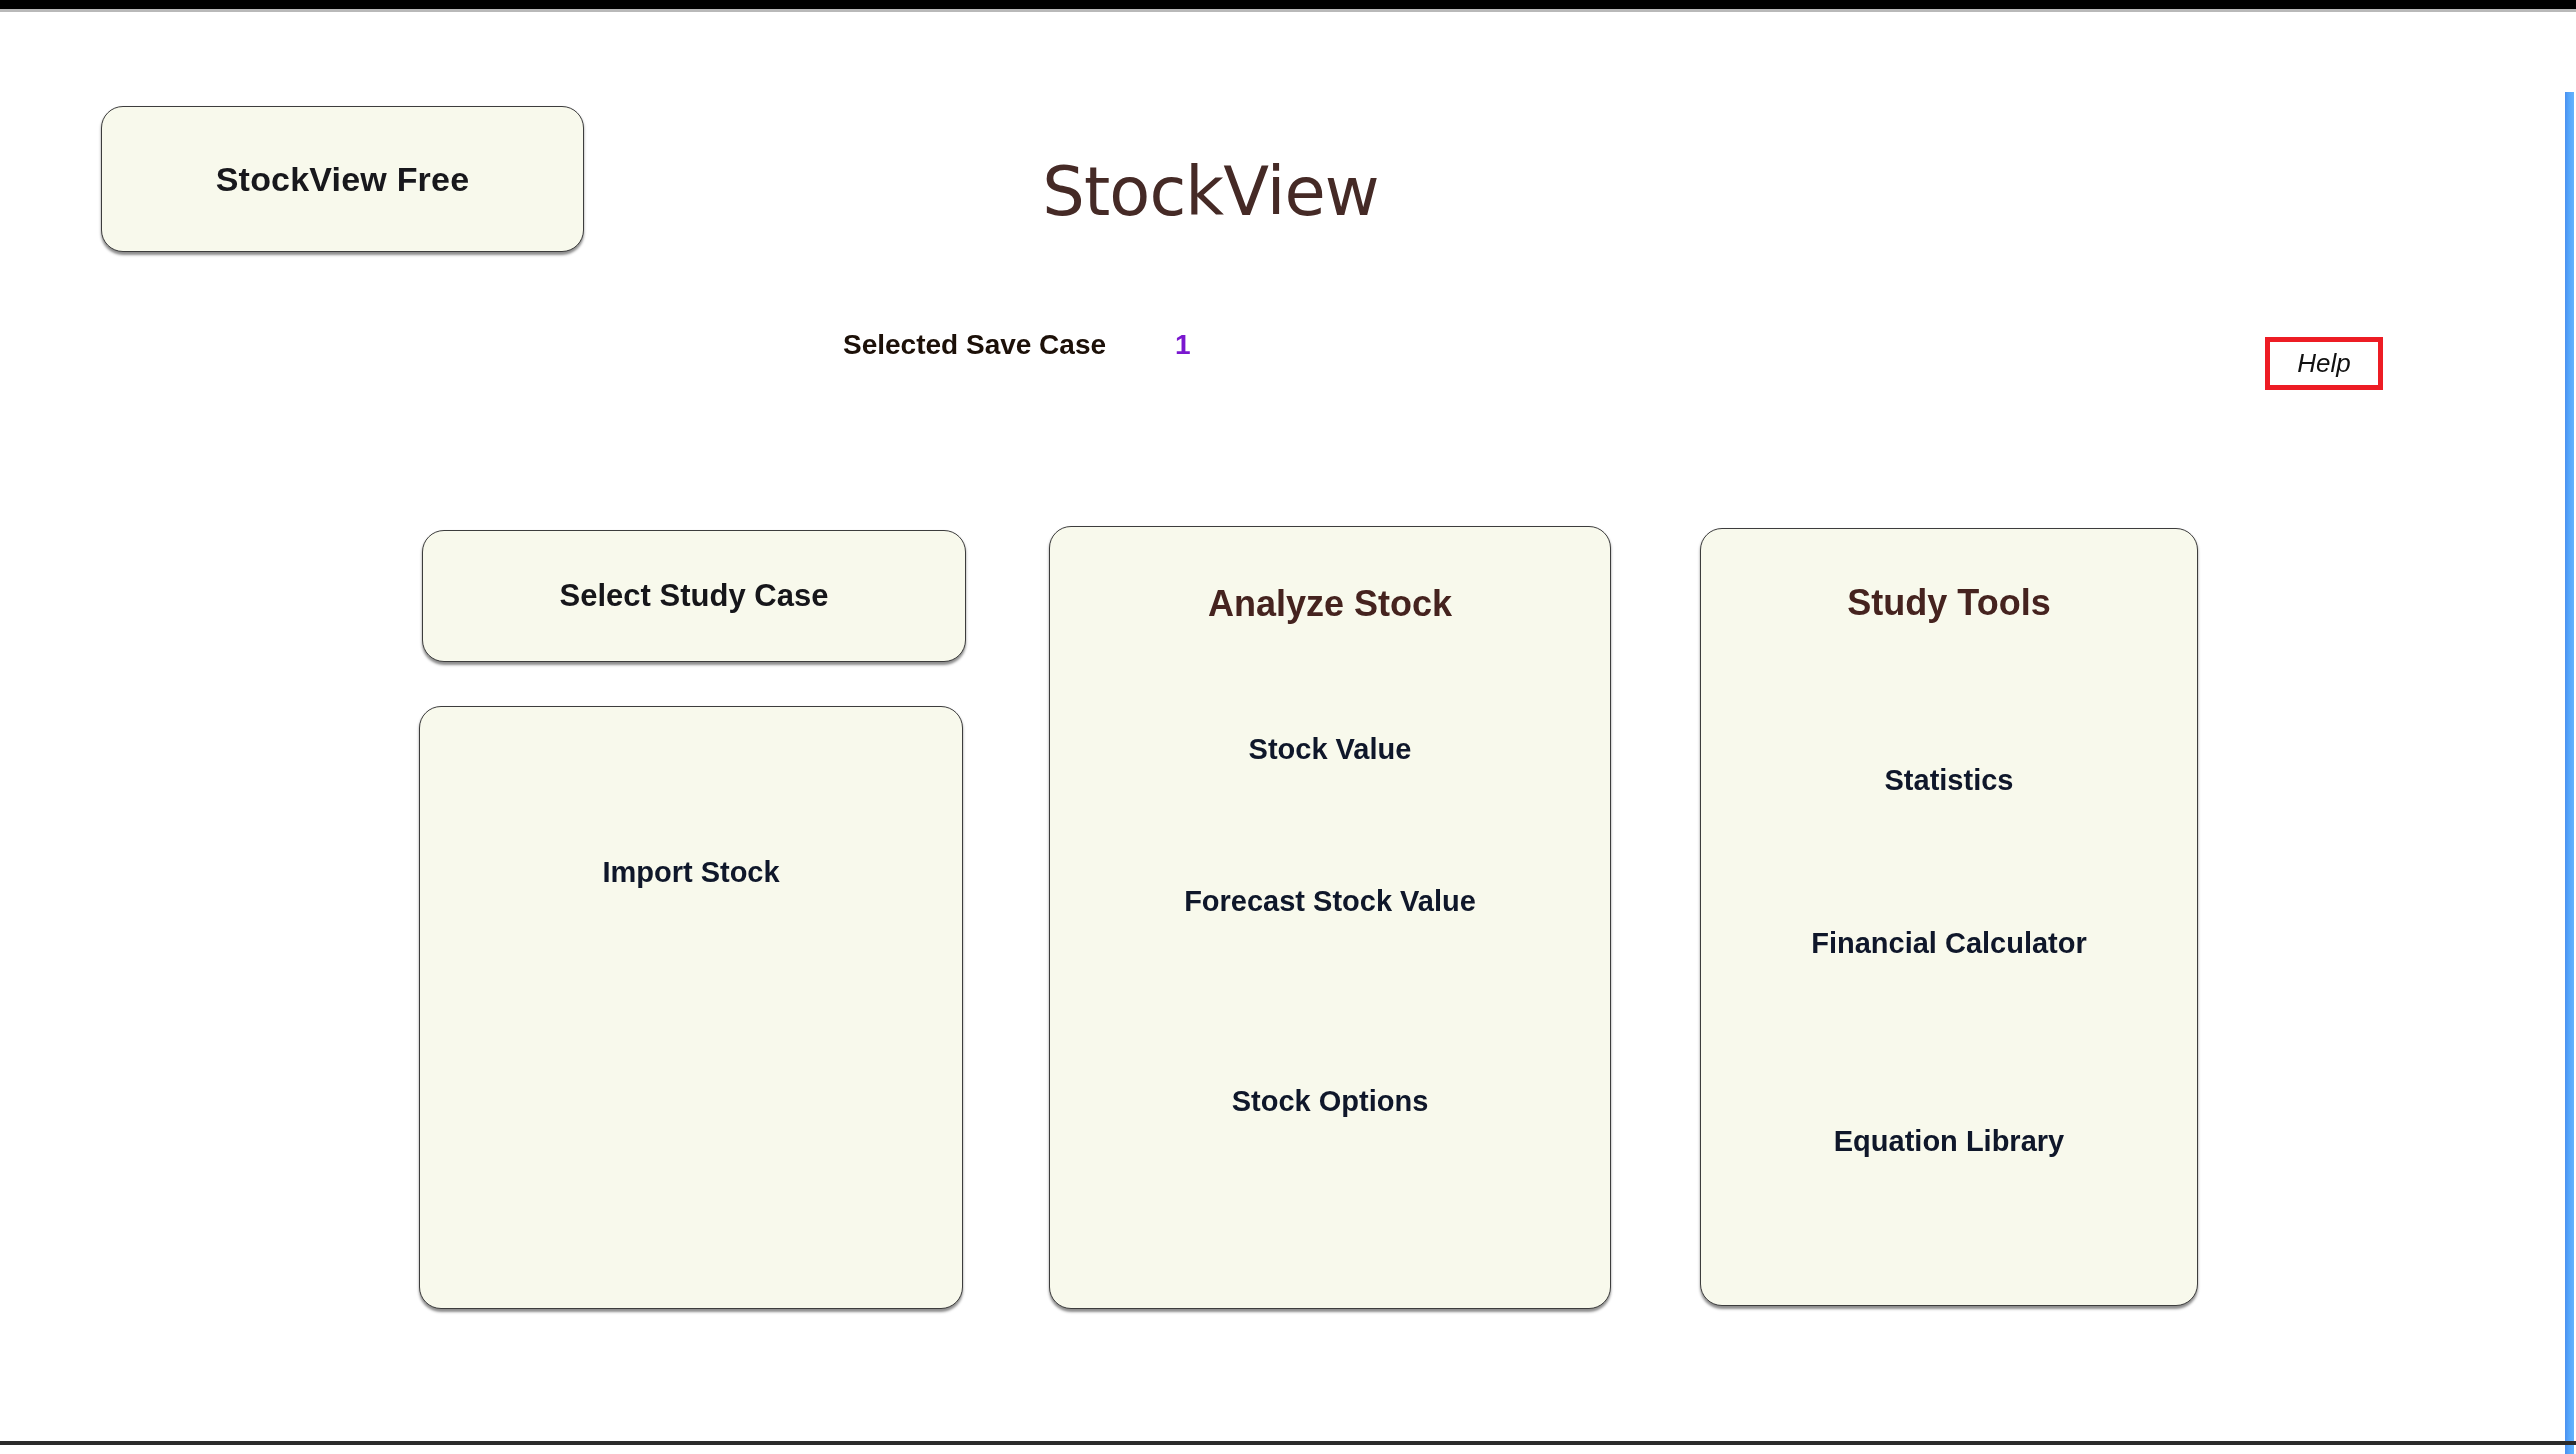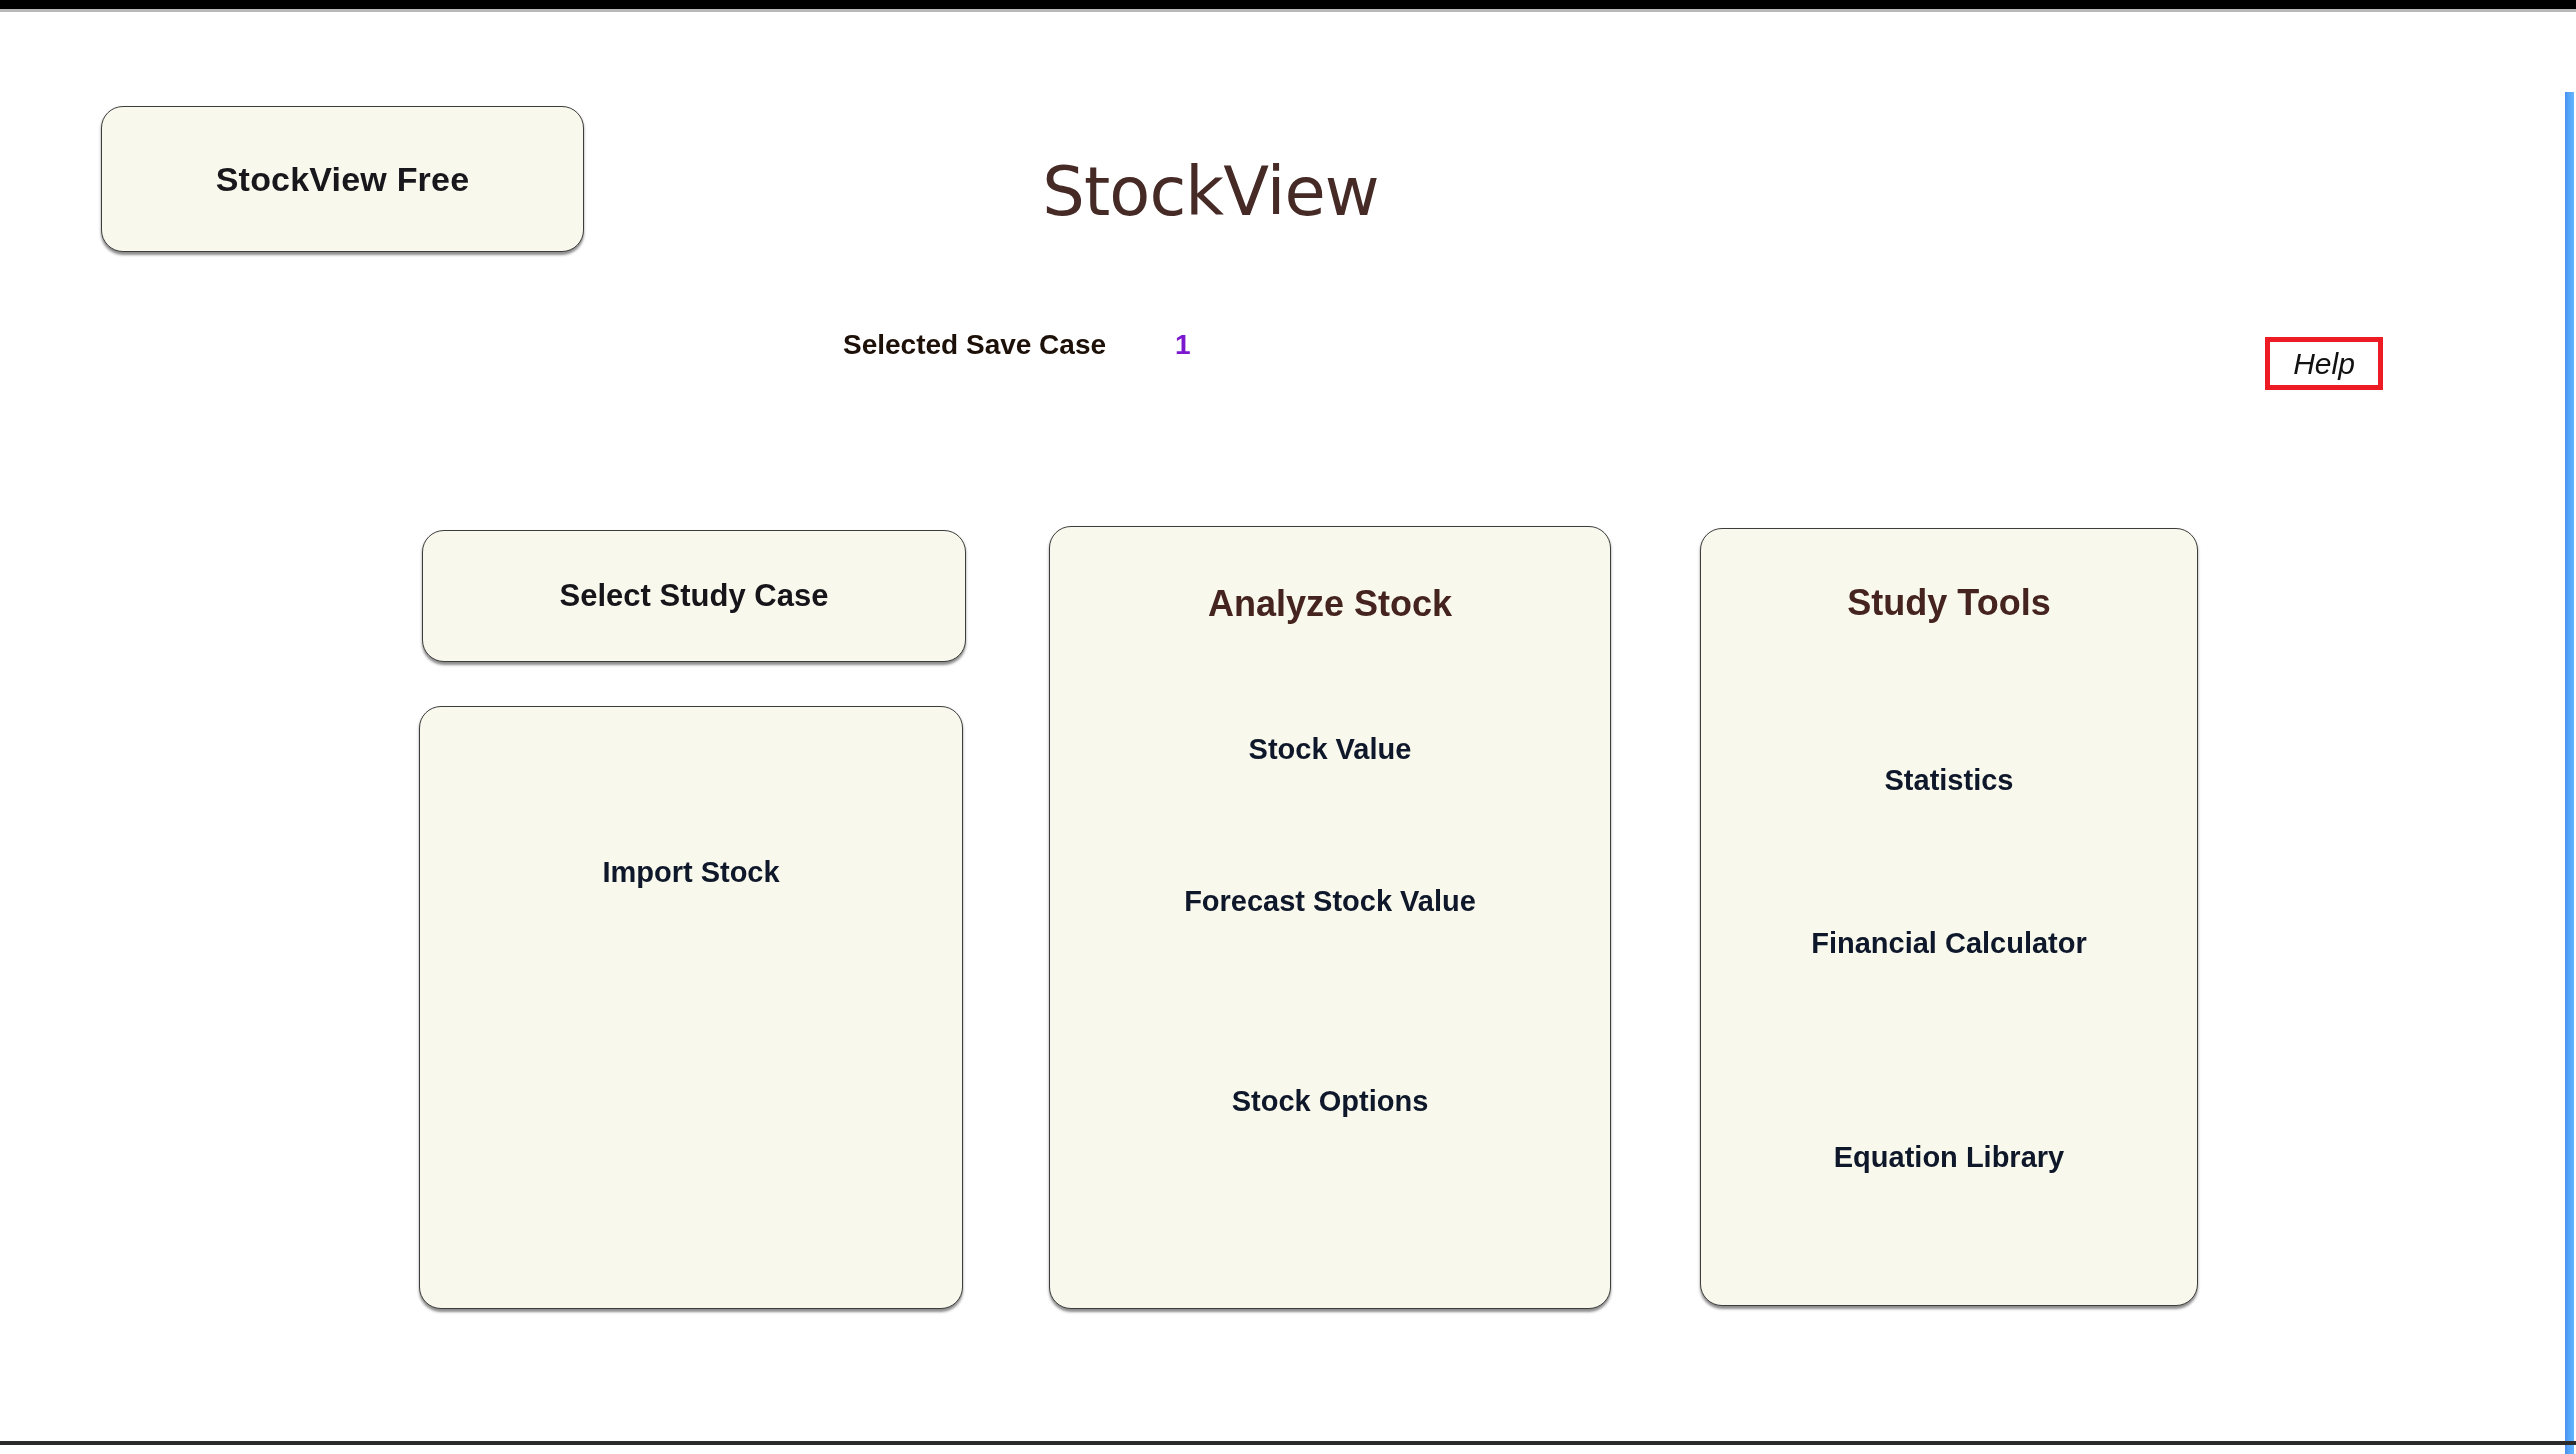--- a/index.html
+++ b/index.html
@@ -135,21 +135,21 @@
     width: 118px;
     height: 53px;
     background: #ffffff;
     border: 5.2px solid #ed1c24;
     box-sizing: border-box;
     display: flex;
     align-items: center;
     justify-content: center;
   }
   .help-label {
-    font-size: 30px;
+    font-size: 26px;
     font-style: italic;
     font-weight: normal;
     color: #111111;
   }
 
   
   #select-study-case-card {
     left: 422px;
     top: 530px;
     width: 544px;
@@ -209,21 +209,21 @@
   
   #analyze-stock-card .card-heading { top: 56px; }
   #analyze-stock-card .item-0 { top: 206px; }
   #analyze-stock-card .item-1 { top: 358px; }
   #analyze-stock-card .item-2 { top: 558px; }
 
   
   #study-tools-card .card-heading { top: 53px; }
   #study-tools-card .item-0 { top: 235px; }
   #study-tools-card .item-1 { top: 398px; }
-  #study-tools-card .item-2 { top: 596px; margin-top: 16px; }
+  #study-tools-card .item-2 { top: 596px; }
 </style>
 </head>
 <body>
 
 <div id="app">
 
   <div class="top-black-bar"></div>
   <div class="top-hairline"></div>
 
   <div class="pill" id="brand-badge">

